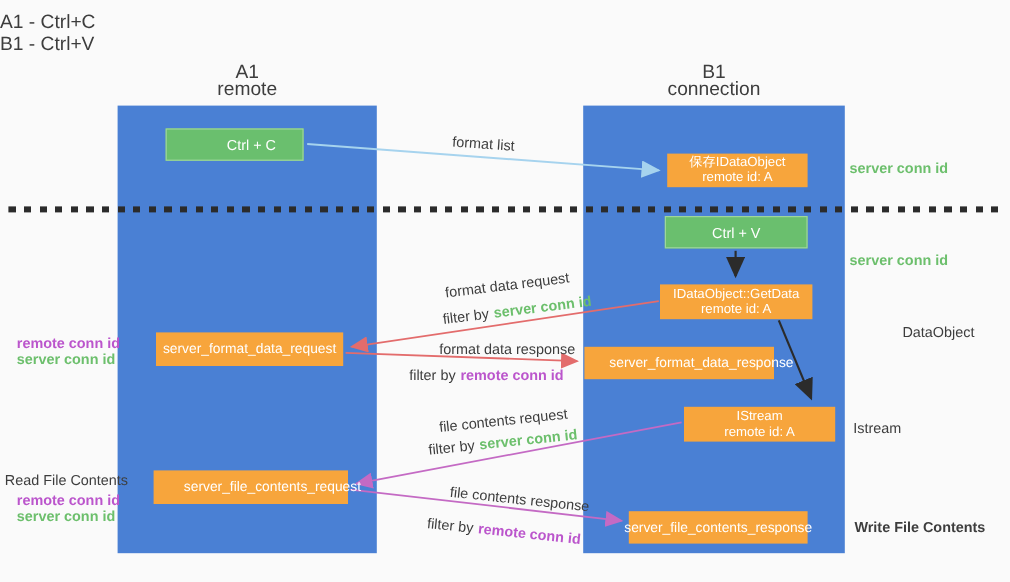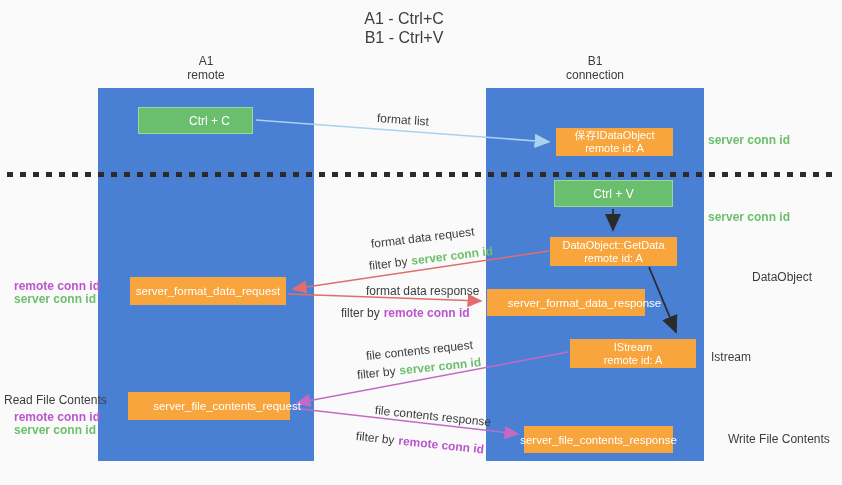--- a/index.html
+++ b/index.html
@@ -4,22 +4,22 @@
 <style>
   :root{
     --blue:#4a80d4; --green:#6abf6e; --orange:#f7a53c; --red:#e36c6c;
     --magenta:#c46ac4; --lightblue:#a6d3ee; --black:#2b2b2b;
     --dark:#3d3d3d; --tgreen:#6cbf6c; --tpurple:#bb55cc; --bg:#fafafa;
   }
   html,body{margin:0;padding:0;}
   body{font-family:"Liberation Sans",sans-serif;background:#fff;}
   .canvas{position:relative;width:842px;height:485px;background:var(--bg);overflow:hidden;}
   .abs{position:absolute;}
-  .title{left:0;top:9px;width:808px;text-align:center;font-size:16px;line-height:19px;color:var(--dark);}
-  .colhead{top:54px;text-align:center;font-size:12px;line-height:14px;color:var(--dark);}
+  .title{left:0;top:9px;width:808px;font-size:16px;line-height:19px;color:var(--dark);}
+  .colhead{top:54px;text-align:center;font-size:16px;line-height:14px;color:var(--dark);}
   .col{top:88px;height:373px;background:var(--blue);}
   .dashline{left:7px;top:172px;width:828px;height:5px;
     background:repeating-linear-gradient(90deg,var(--black) 0 6px,transparent 6px 13px);}
   .svglayer{left:0;top:0;width:842px;height:485px;pointer-events:none;}
   .box{display:flex;flex-direction:column;align-items:center;justify-content:center;
        color:#fff;text-align:center;box-sizing:border-box;}
   .gbox{background:var(--green);border:1px solid #9ed69b;font-size:12px;}
   .obox{background:var(--orange);}
   .one{font-size:11.5px;}
   .two{font-size:11px;line-height:13px;}
@@ -89,21 +89,21 @@
     <div>Ctrl + C</div>
   </div>
   <div class="abs box obox two" style="left:556px;top:128px;width:117px;height:28px;">
     <div>保存IDataObject</div>
     <div>remote id: A</div>
   </div>
   <div class="abs box gbox" style="left:554px;top:180px;width:119px;height:27px;">
     <div>Ctrl + V</div>
   </div>
   <div class="abs box obox two" style="left:550px;top:237px;width:127px;height:29px;">
-    <div>DataObject::GetData</div>
+    <div>IDataObject::GetData</div>
     <div>remote id: A</div>
   </div>
   <div class="abs box obox one" style="left:130px;top:277px;width:156px;height:28px;">
     <div>server_format_data_request</div>
   </div>
   <div class="abs box obox one" style="left:487px;top:289px;width:158px;height:27px;padding-left:37px;">
     <div>server_format_data_response</div>
   </div>
   <div class="abs box obox two" style="left:570px;top:339px;width:126px;height:29px;">
     <div>IStream</div>
@@ -145,15 +145,15 @@
   <div class="abs lbl" style="left:4px;top:393px;">Read File Contents</div>
   <div class="abs sideblock ralign" style="left:14px;top:411px;width:81px;">
     <div class="purplew">remote conn id</div>
     <div class="greenw">server conn id</div>
   </div>
 
   <div class="abs sideblock greenw" style="left:708px;top:134px;">server conn id</div>
   <div class="abs sideblock greenw" style="left:708px;top:211px;">server conn id</div>
   <div class="abs lbl" style="left:752px;top:246px;margin-top:24px;">DataObject</div>
   <div class="abs lbl" style="left:711px;top:350px;">Istream</div>
-  <div class="abs lbl" style="left:728px;top:432px;">Write File Contents</div>
+  <div class="abs lbl" style="left:712px;top:432px;font-weight:bold;">Write File Contents</div>
 
 </div>
 
 </body></html>

